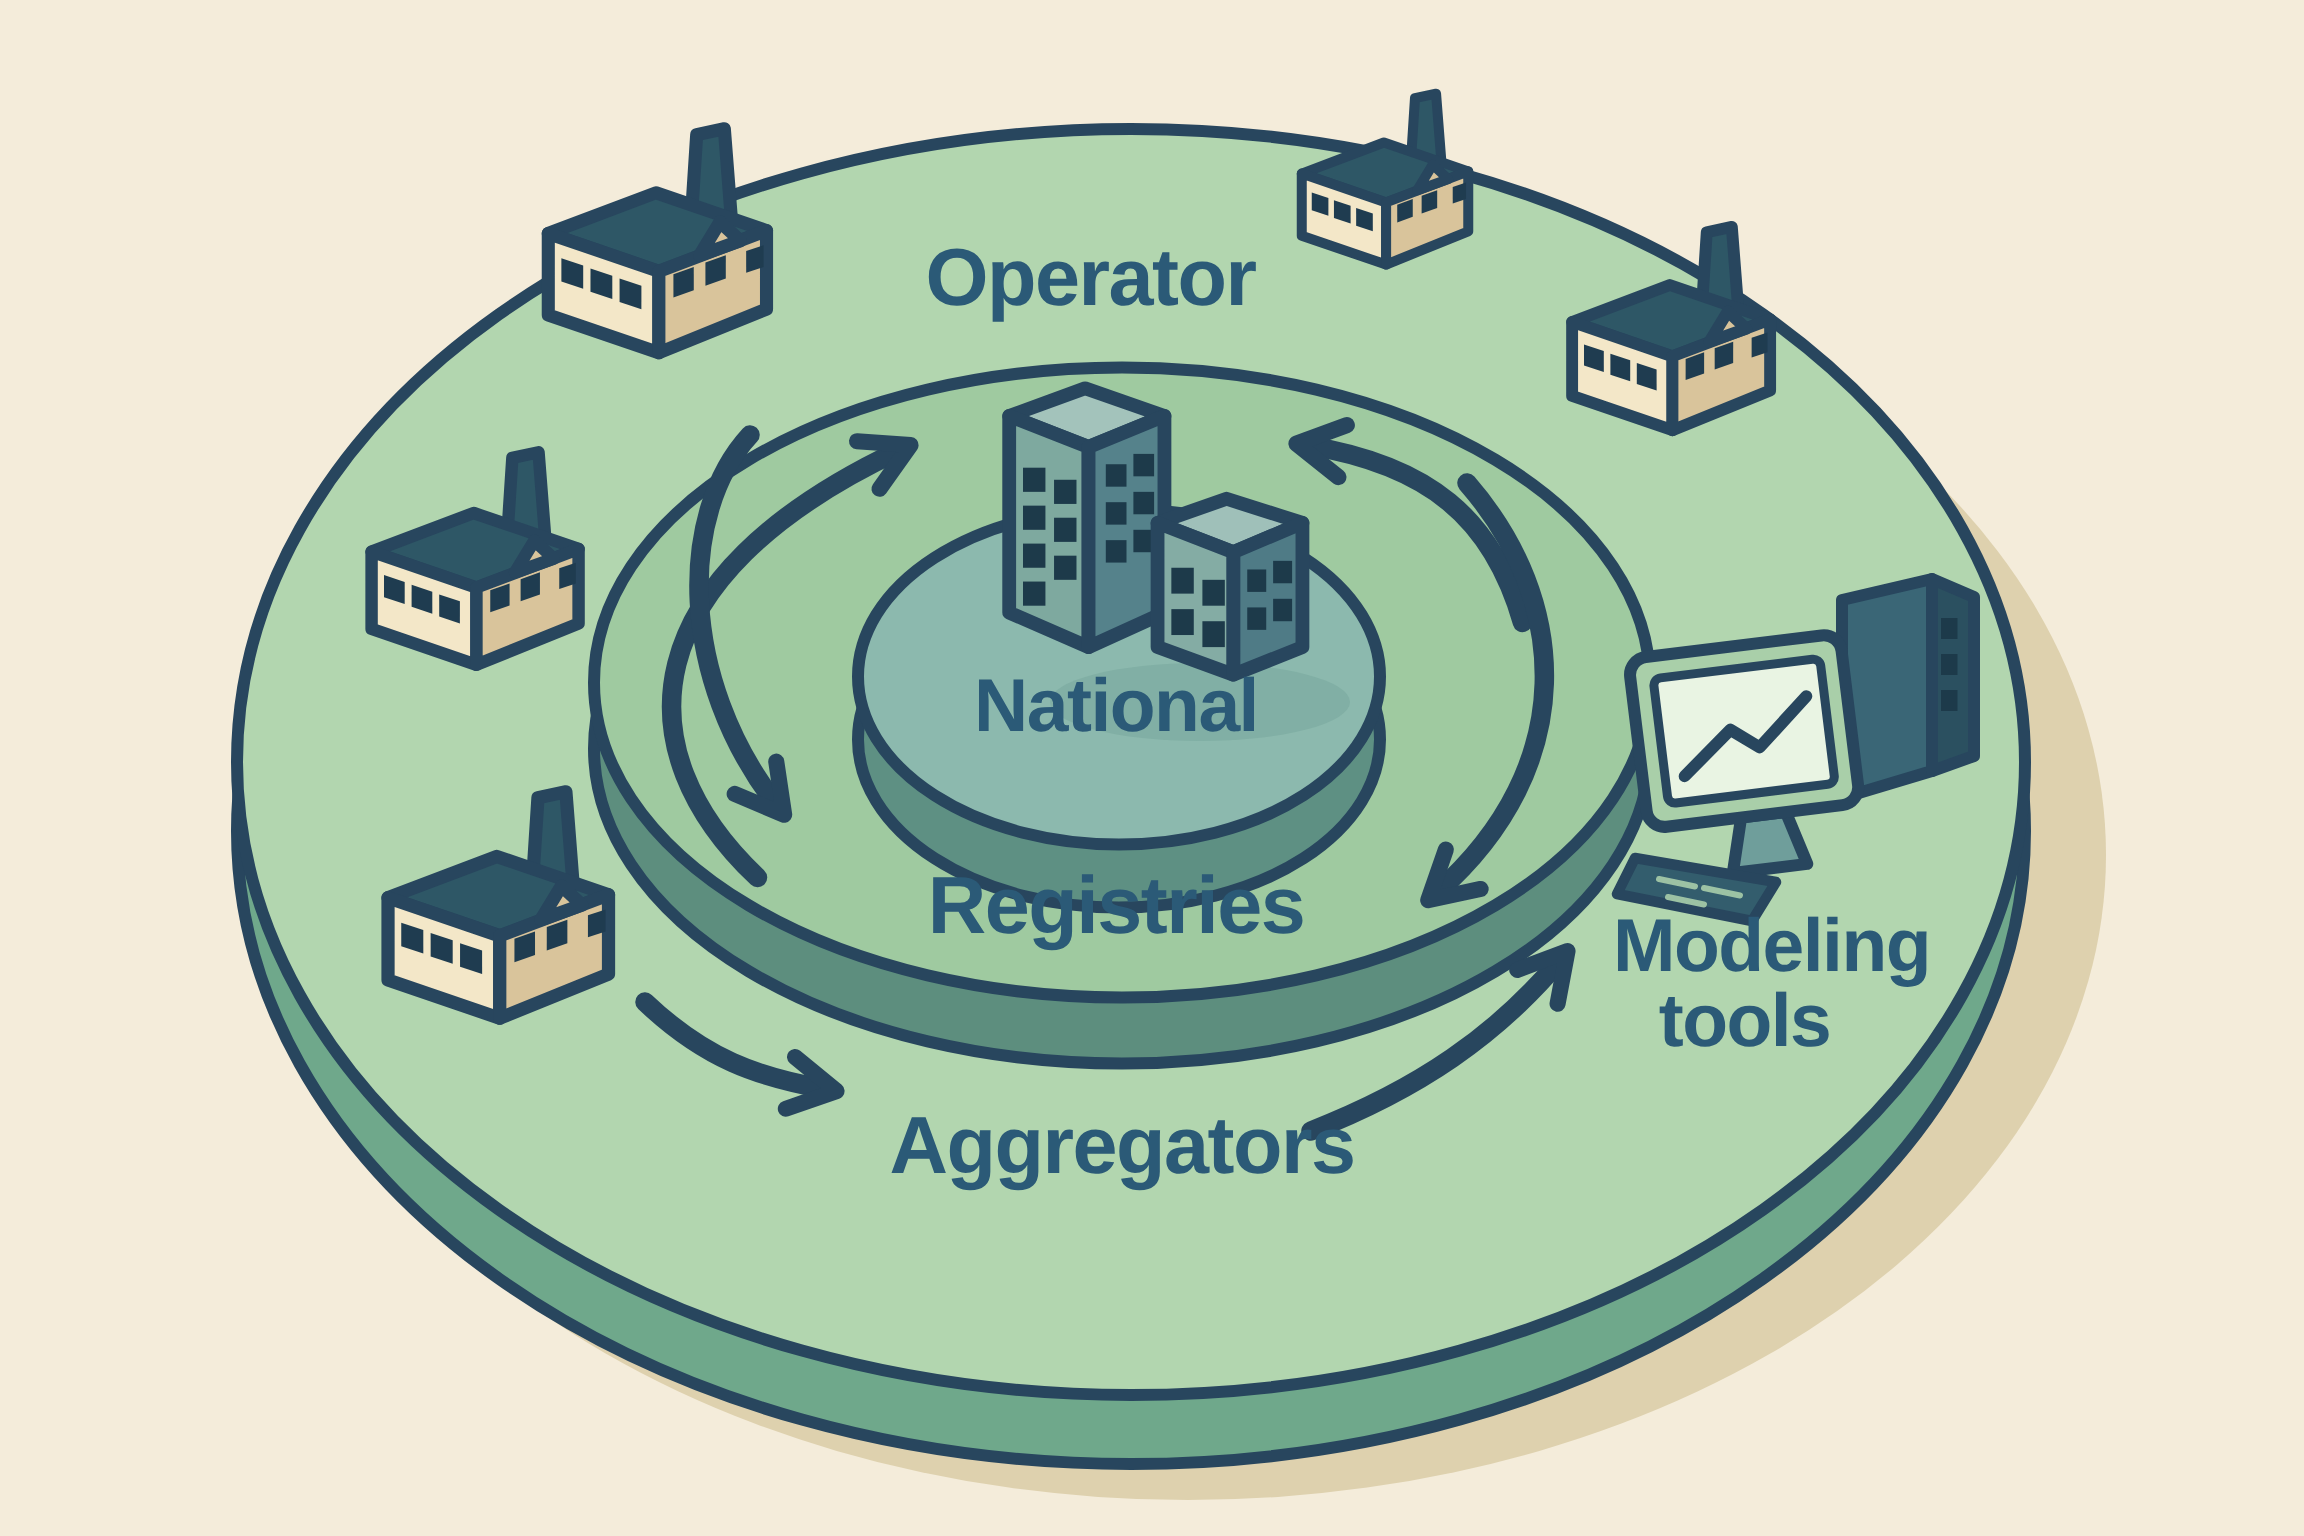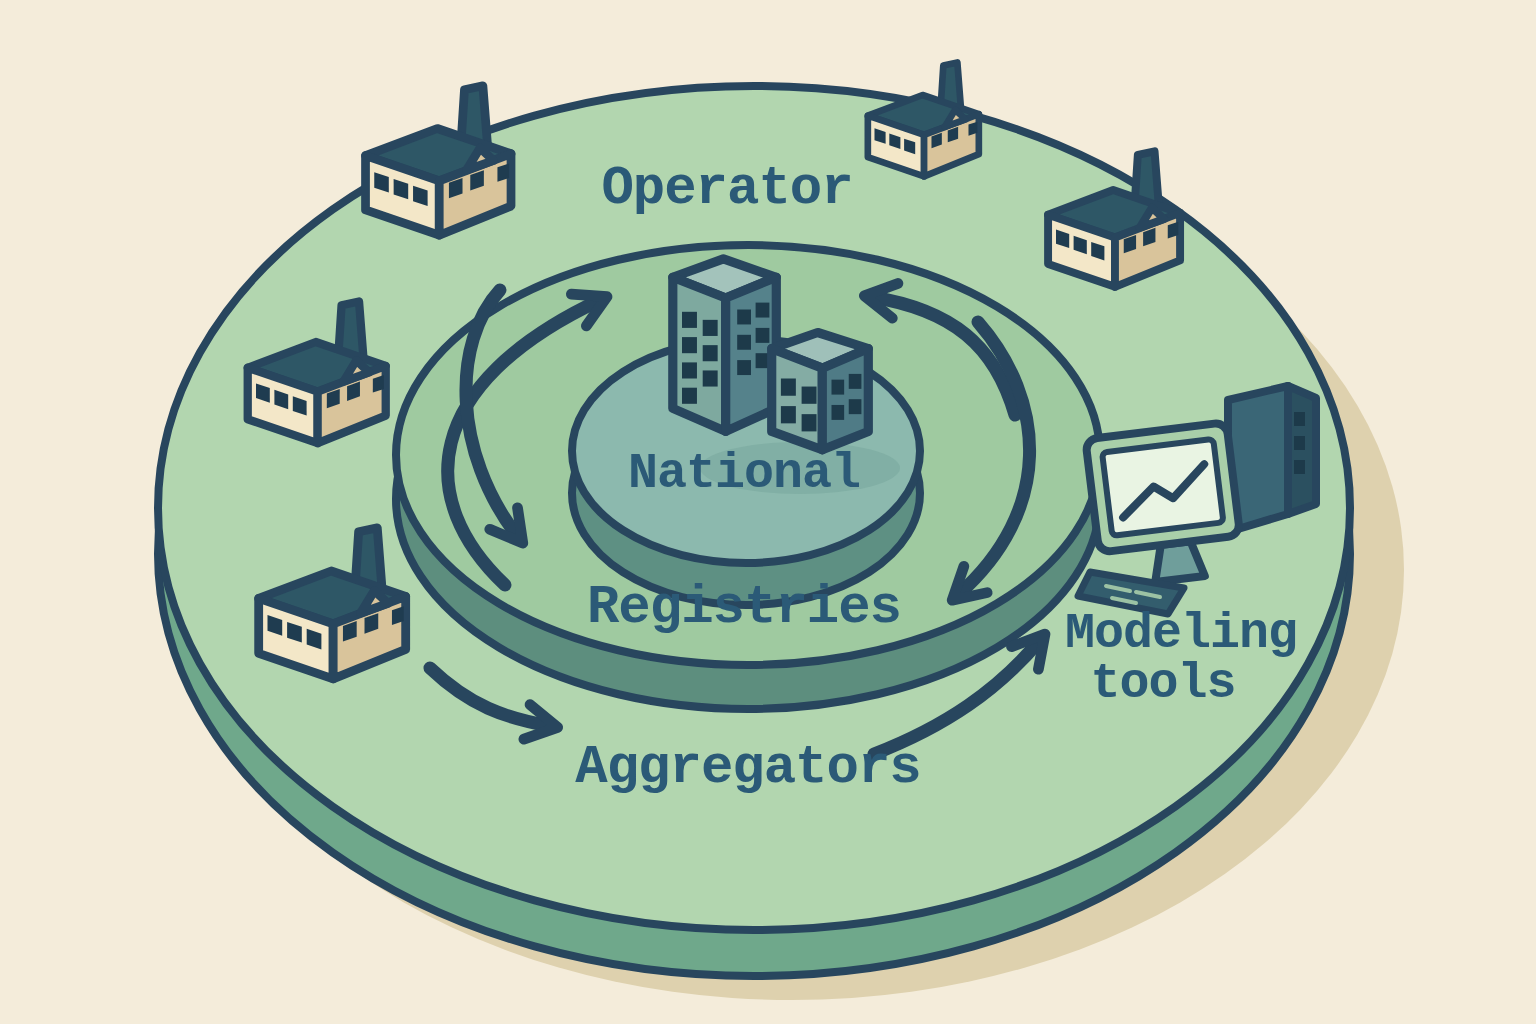--- a/index.html
+++ b/index.html
@@ -1,17 +1,17 @@
 <!DOCTYPE html>
 <html><head>
 <meta charset="utf-8">
 <style>
   html,body{margin:0;padding:0;background:#f4ecda;}
   #stage{position:relative;width:1536px;height:1024px;overflow:hidden;
-         font-family:Liberation Mono, monospace;}
+         font-family:Liberation Sans, sans-serif;}
   svg{display:block;}
   .disc{stroke:#28465e;stroke-width:8;}
   .icon{stroke:#28465e;stroke-linejoin:round;stroke-linecap:round;}
   .win{stroke:none;fill:#1f3c50;}
   .twin{stroke:none;fill:#1d3a4a;}
   .arrow{fill:none;stroke-linecap:round;stroke-linejoin:round;stroke-width:13;}
   .lbl{font-weight:700;letter-spacing:-1px;text-anchor:middle;}
 </style>
 </head>
 <body>

